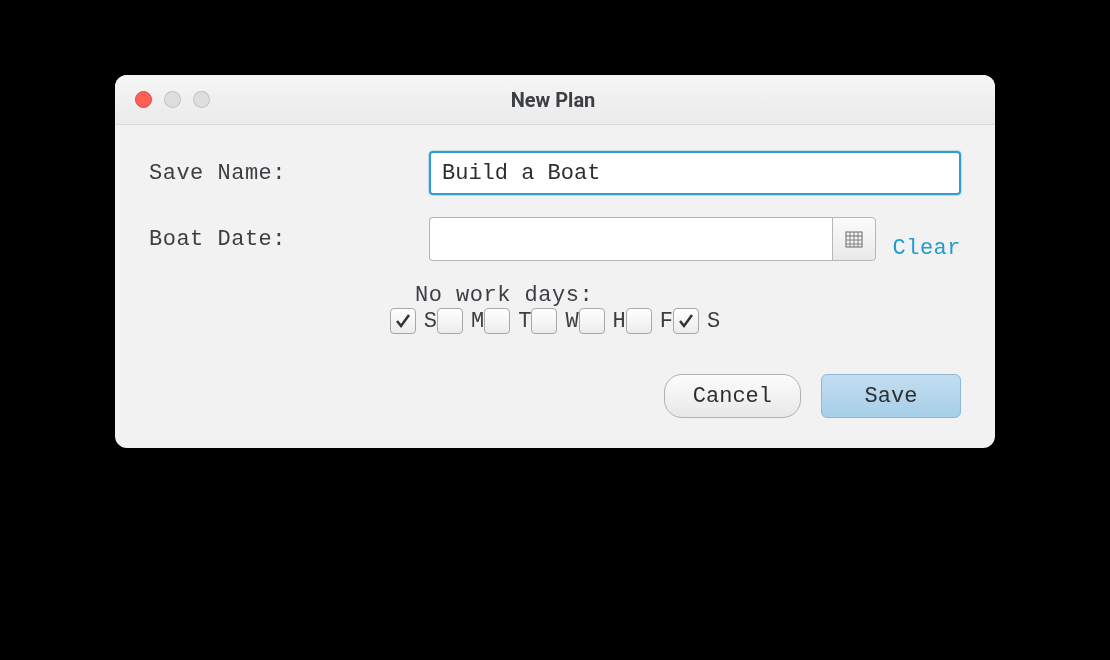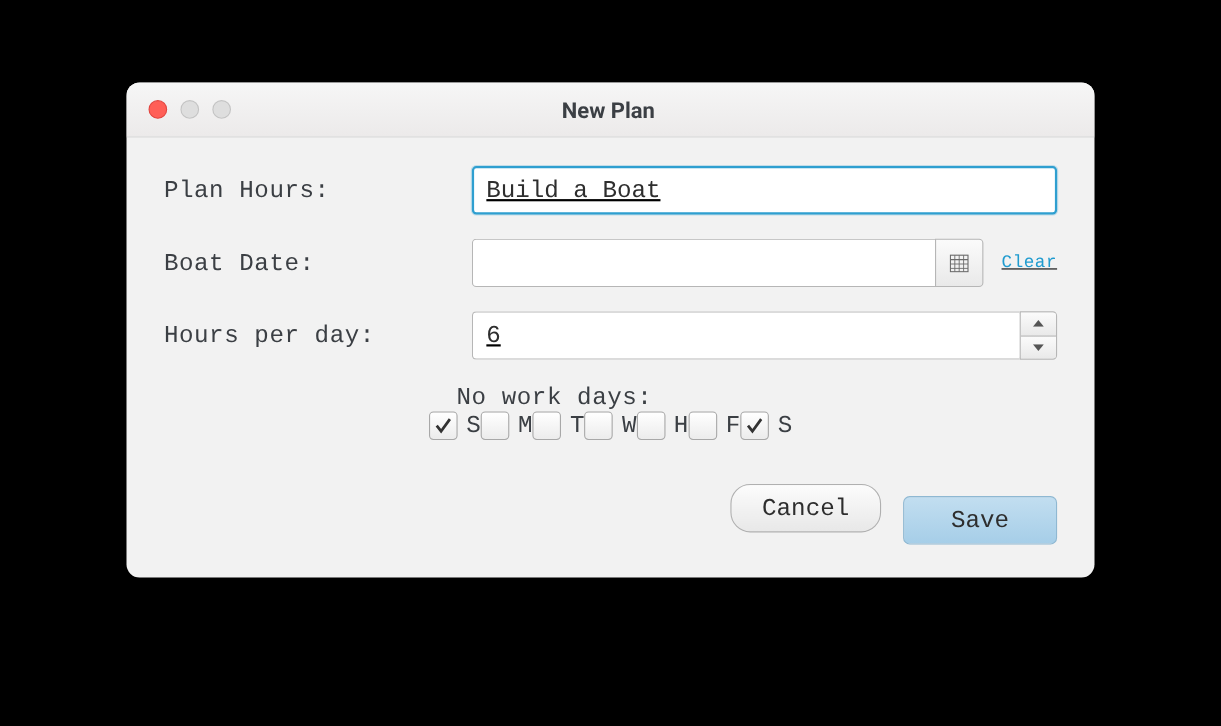--- a/index.html
+++ b/index.html
@@ -66,23 +66,22 @@
     }
     .label {
       width: 280px;
       font-size: 22px;
       color: #3b3f44;
       letter-spacing: 0.5px;
     }
     .field-col {
       flex: 1;
       display: flex;
-      align-items: center;
+      align-items: flex-end;
       gap: 12px;
-      text-decoration: underline;
     }
     .text-input {
       flex: 1;
       height: 44px;
       font-family: "Menlo", "Consolas", "Courier New", monospace;
       font-size: 22px;
       padding: 0 12px;
       color: #2e2e2e;
       background: #ffffff;
       border: 1px solid #b6b6b6;
@@ -117,21 +116,21 @@
       background: linear-gradient(#fbfbfb, #e9e9e9);
       border: 1px solid #b6b6b6;
       border-radius: 0 4px 4px 0;
       display: flex;
       align-items: center;
       justify-content: center;
       cursor: pointer;
     }
     .clear-link {
       color: #1f9bcf;
-      font-size: 16px;
+      font-size: 22px;
       cursor: pointer;
       letter-spacing: 0.5px;
       margin-left: 4px;
     }
     .spinner-group {
       flex: 1;
       display: flex;
       height: 44px;
     }
     .spinner-input {
@@ -212,40 +211,39 @@
       color: #2e2e2e;
     }
     .btn.cancel {
       background: linear-gradient(#fcfcfc, #e8e8e8);
       border-radius: 18px;
     }
     .btn.save {
       background: linear-gradient(#c2def0, #a6cee8);
       border-color: #8fb8d2;
       min-width: 140px;
-      margin-top: 11px;
     }
   </style>
 </head>
 <body>
 
 <div class="window">
   <div class="titlebar">
     <div class="traffic-lights">
       <div class="tl red"></div>
       <div class="tl gray"></div>
       <div class="tl gray"></div>
     </div>
     <div class="title">New Plan</div>
   </div>
 
   <div class="form">
 
     <div class="row">
-      <div class="label">Plan Hours:</div>
+      <div class="label">Save Name:</div>
       <div class="field-col">
         <input type="text" class="text-input focused" value="Build a Boat" style="">
       </div>
     </div>
 
     <div class="row">
       <div class="label">Boat Date:</div>
       <div class="field-col">
         <div class="date-group">
           <input type="text" class="date-input" value="" style="">
@@ -258,40 +256,20 @@
               <line x1="13" y1="2" x2="13" y2="17" stroke="#6a6a6a" stroke-width="0.8"></line>
               <line x1="1" y1="10" x2="17" y2="10" stroke="#6a6a6a" stroke-width="0.8"></line>
               <line x1="1" y1="14" x2="17" y2="14" stroke="#6a6a6a" stroke-width="0.8"></line>
             </svg>
           </div>
         </div>
         <span class="clear-link">Clear</span>
       </div>
     </div>
 
-    <div class="row">
-      <div class="label">Hours per day:</div>
-      <div class="field-col">
-        <div class="spinner-group">
-          <input type="text" class="spinner-input" value="6" style="">
-          <div class="spinner-btns">
-            <div class="spinner-btn">
-              <svg width="10" height="6" viewBox="0 0 10 6">
-                  <polygon points="5,0 10,6 0,6" fill="#555"></polygon>
-                </svg>
-            </div>
-            <div class="spinner-btn">
-              <svg width="10" height="6" viewBox="0 0 10 6">
-                  <polygon points="0,0 10,0 5,6" fill="#555"></polygon>
-                </svg>
-            </div>
-          </div>
-        </div>
-      </div>
-    </div>
 
     <div class="row" style="margin-bottom:0;flex-direction:column;">
       <div class="label">No work days:</div>
       <div class="day-checks">
         <div class="day">
           <div class="cb checked">
             <svg width="18" height="18" viewBox="0 0 18 18">
                 <polyline points="3,9 7,14 15,3" fill="none" stroke="#333" stroke-width="2.5"></polyline>
               </svg>
           </div>

